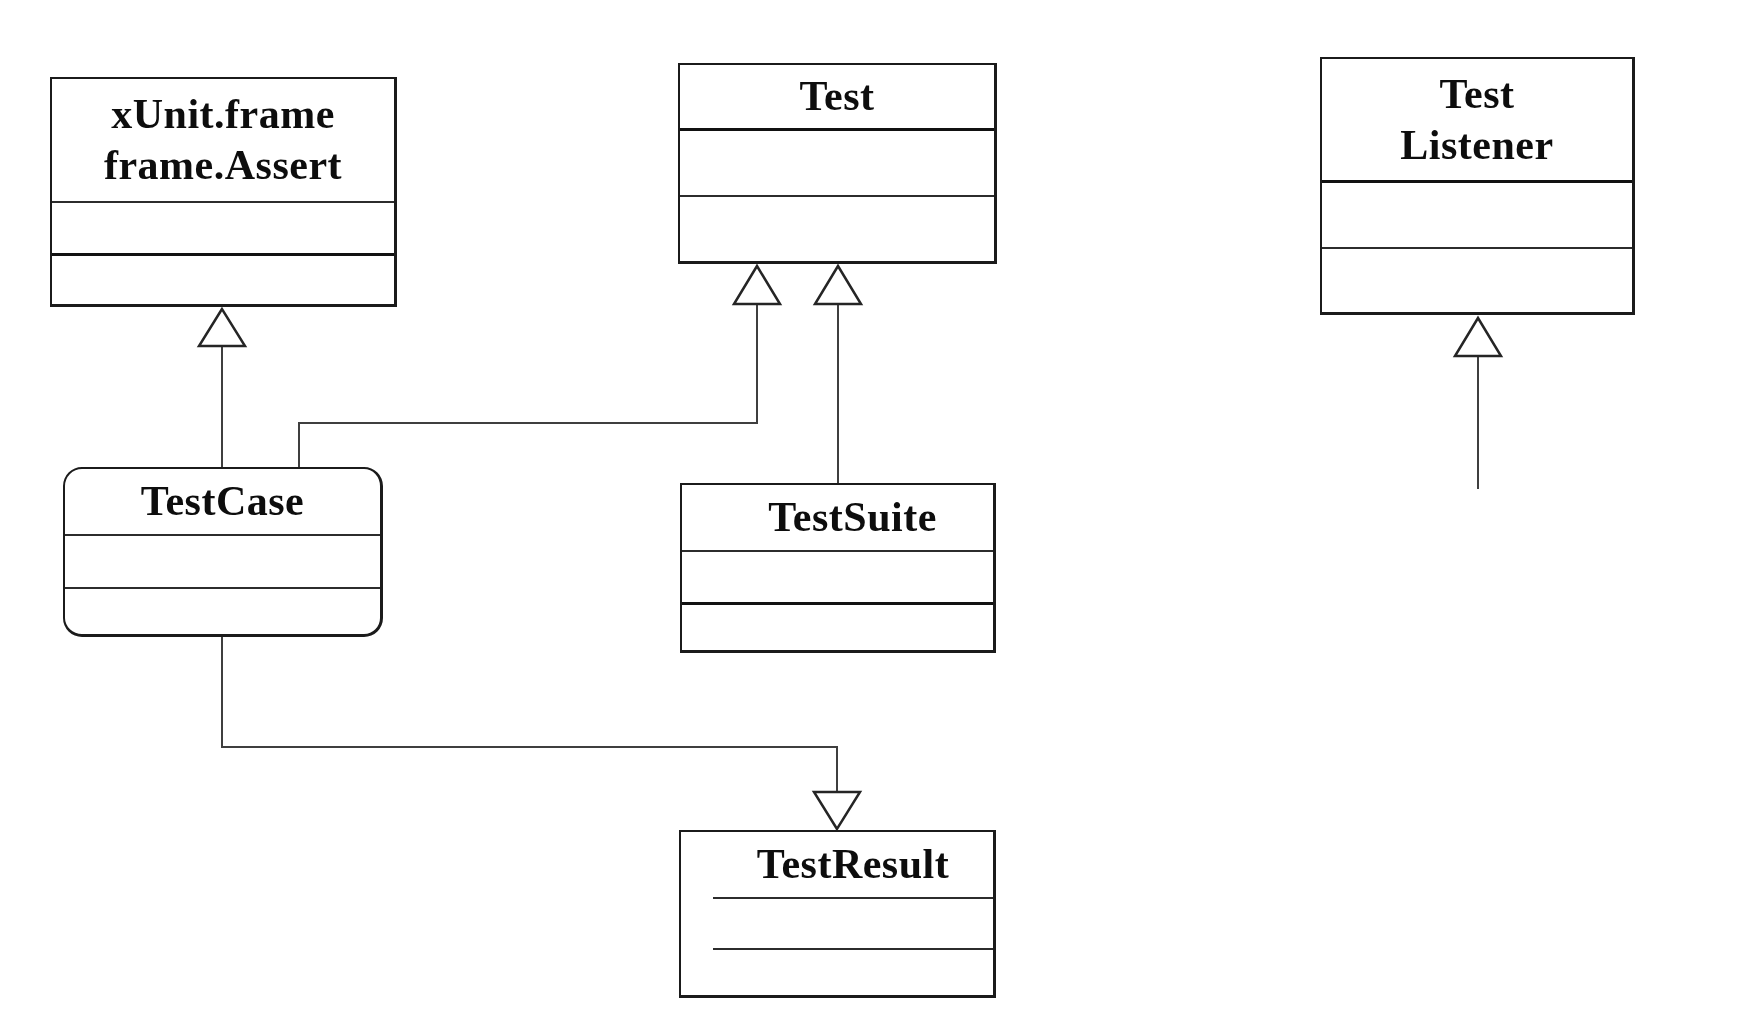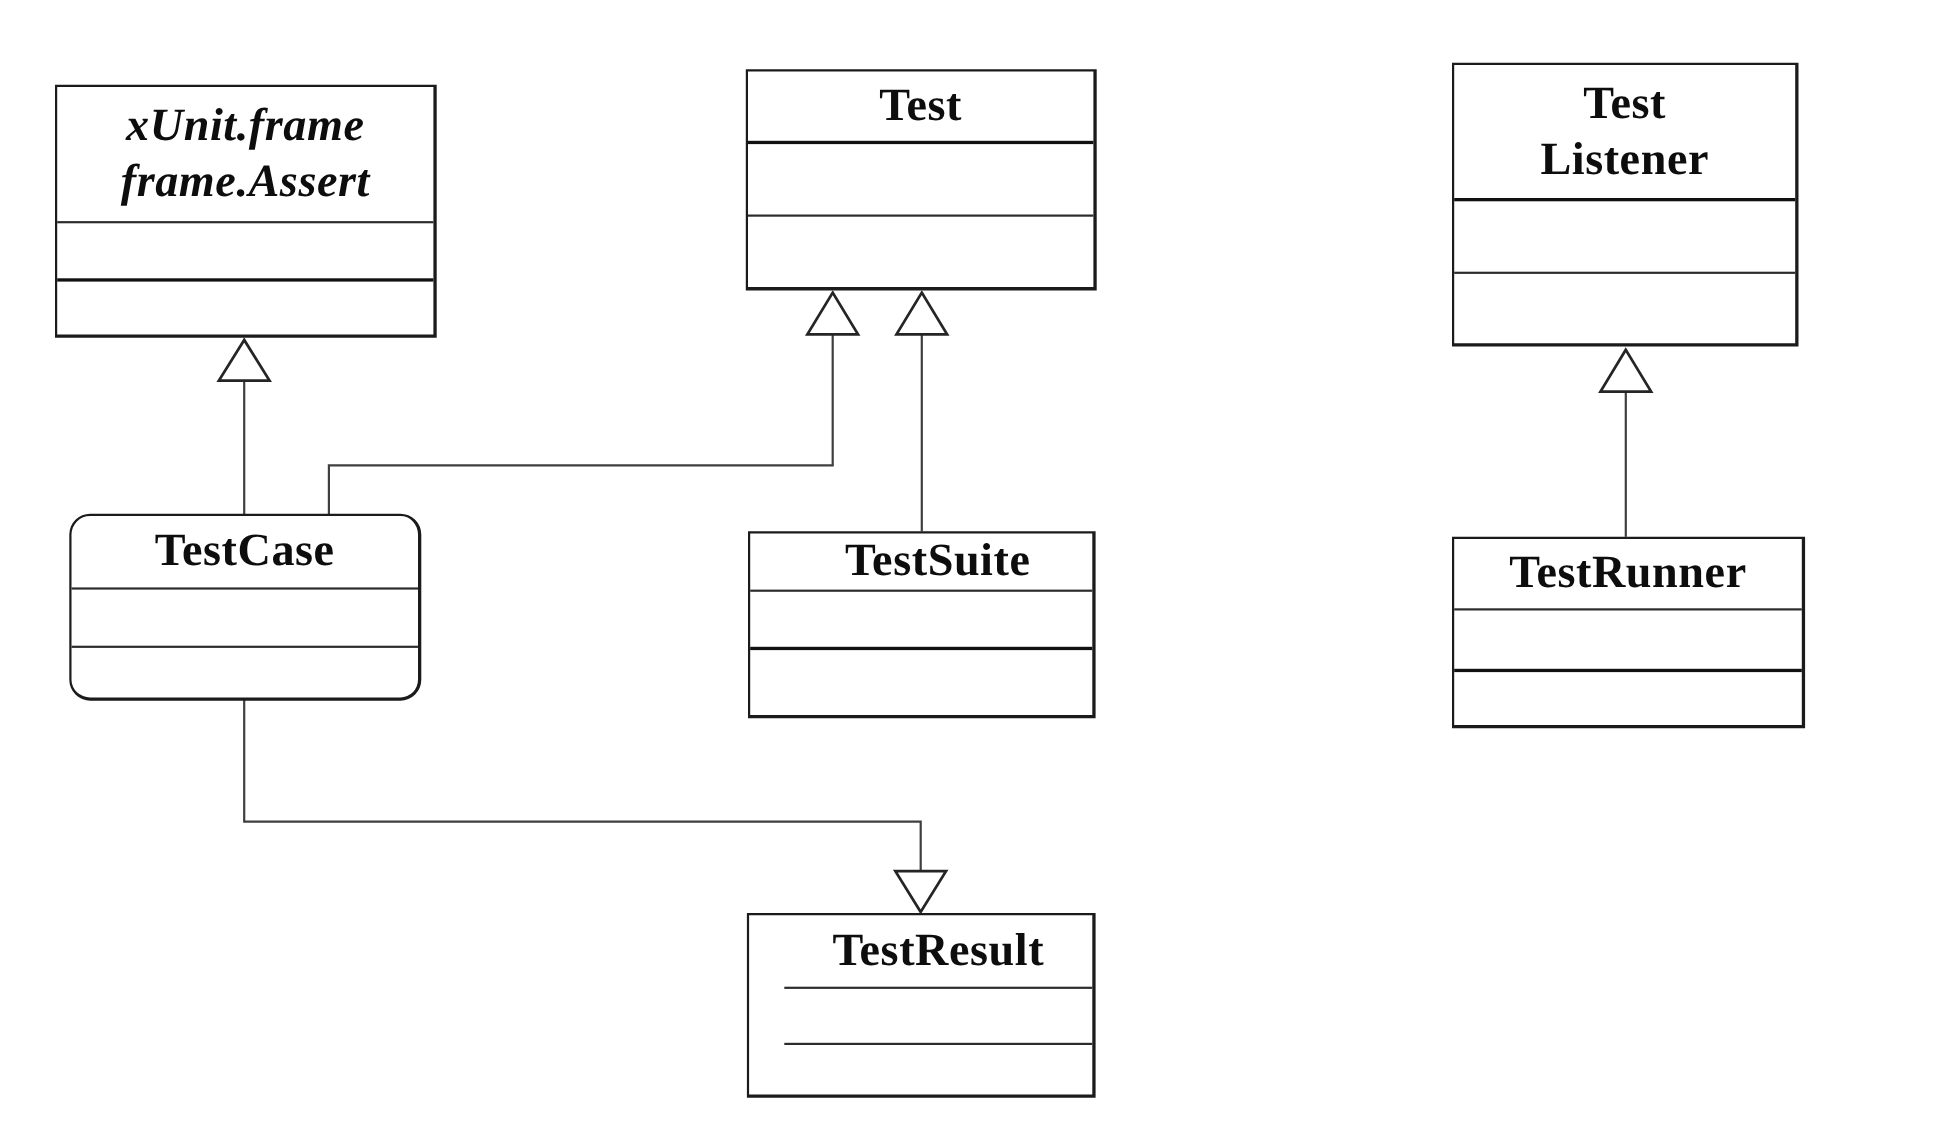--- a/index.html
+++ b/index.html
@@ -53,37 +53,37 @@
   .cmp-attrs.thick, .cmp-ops.thick {
     border-top-width: 3px;
     border-top-color: #111111;
   }
   .cmp-ops:last-child {
     flex: 1;
   }
 
   
   #box-assert      { left: 50px;   top: 77px;  width: 347px; height: 230px; }
-  #box-assert      .cmp-title { height: 122px; font-style: italic; }
+  #box-assert      .cmp-title { height: 122px; }
   #box-assert      .cmp-attrs { height: 52px; }
 
   #box-test        { left: 678px;  top: 63px;  width: 319px; height: 201px; }
   #box-test        .cmp-title { height: 63px; }
   #box-test        .cmp-attrs { height: 67px; }
 
   #box-listener    { left: 1320px; top: 57px;  width: 315px; height: 258px; }
   #box-listener    .cmp-title { height: 121px; }
   #box-listener    .cmp-attrs { height: 67px; }
 
   #box-testcase    { left: 63px;   top: 467px; width: 320px; height: 170px; border-radius: 19px; }
   #box-testcase    .cmp-title { height: 65px; }
   #box-testcase    .cmp-attrs { height: 53px; }
 
   #box-testsuite   { left: 680px;  top: 483px; width: 316px; height: 170px; }
-  #box-testsuite   .cmp-title { height: 51px; padding-left: 30px; }
+  #box-testsuite   .cmp-title { height: 65px; padding-left: 30px; }
   #box-testsuite   .cmp-attrs { height: 52px; }
 
   #box-testrunner  { left: 1320px; top: 488px; width: 321px; height: 174px; }
   #box-testrunner  .cmp-title { height: 63px; }
   #box-testrunner  .cmp-attrs { height: 55px; }
 
   #box-testresult  { left: 679px;  top: 830px; width: 317px; height: 168px; padding-left: 32px; }
   #box-testresult  .cmp-title { height: 65px; }
   #box-testresult  .cmp-attrs { height: 51px; }
 
@@ -167,27 +167,20 @@
   </div>
 
   <div class="class-box" id="box-testsuite">
     <div class="cmp cmp-title">
       <span>TestSuite</span>
     </div>
     <div class="cmp cmp-attrs"></div>
     <div class="cmp cmp-ops thick"></div>
   </div>
 
-  <div class="class-box" id="box-testrunner">
-    <div class="cmp cmp-title">
-      <span>TestRunner</span>
-    </div>
-    <div class="cmp cmp-attrs"></div>
-    <div class="cmp cmp-ops thick"></div>
-  </div>
 
   <div class="class-box" id="box-testresult">
     <div class="cmp cmp-title">
       <span>TestResult</span>
     </div>
     <div class="cmp cmp-attrs"></div>
     <div class="cmp cmp-ops"></div>
   </div>
 
 </div>

